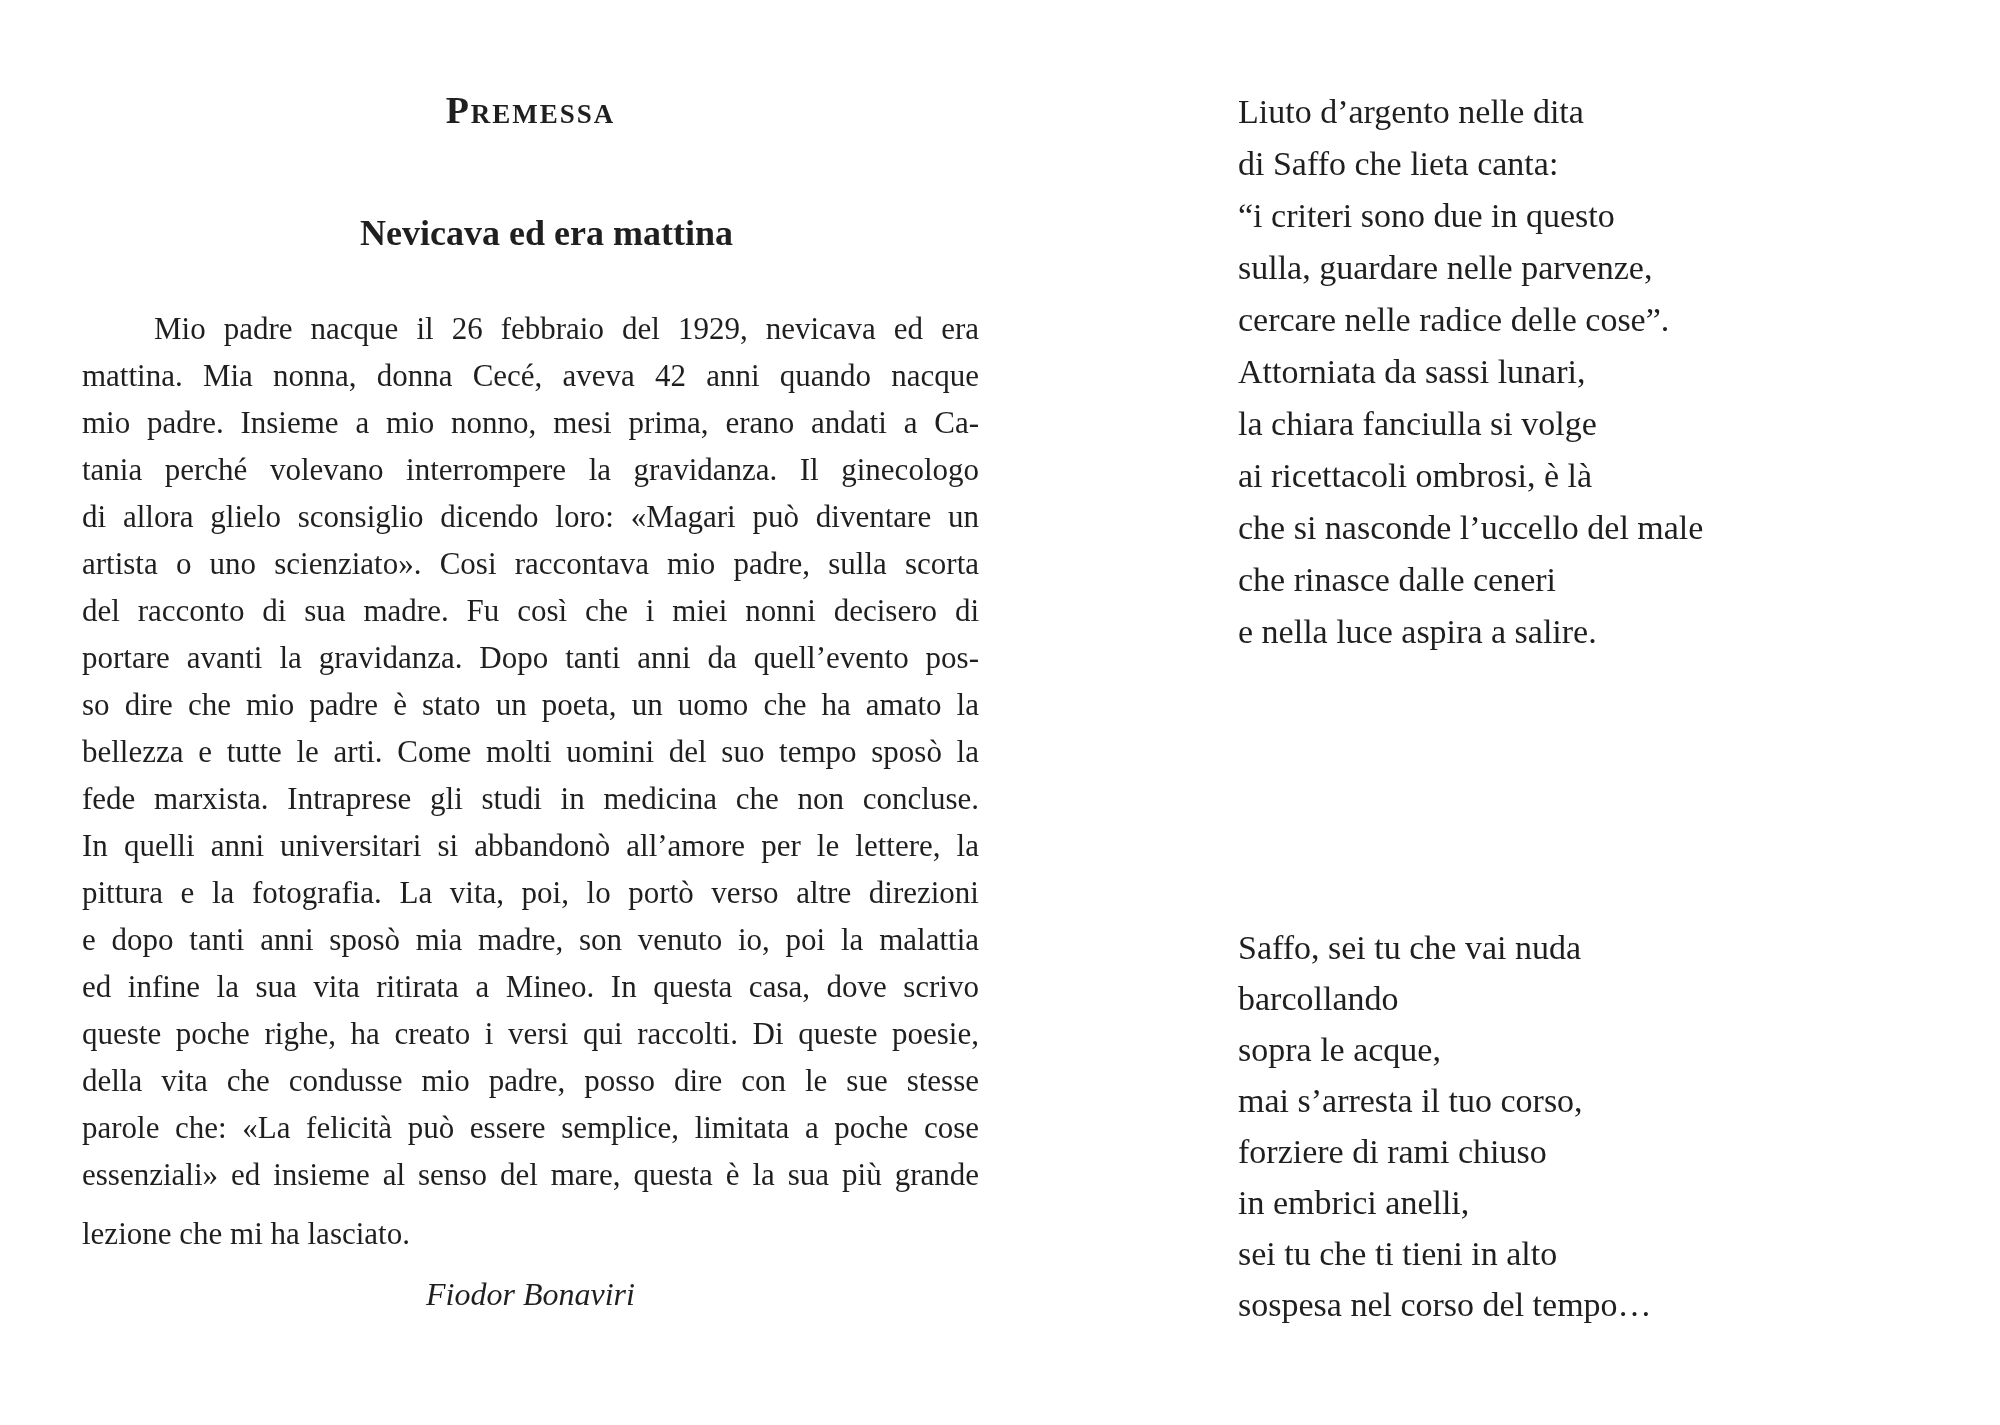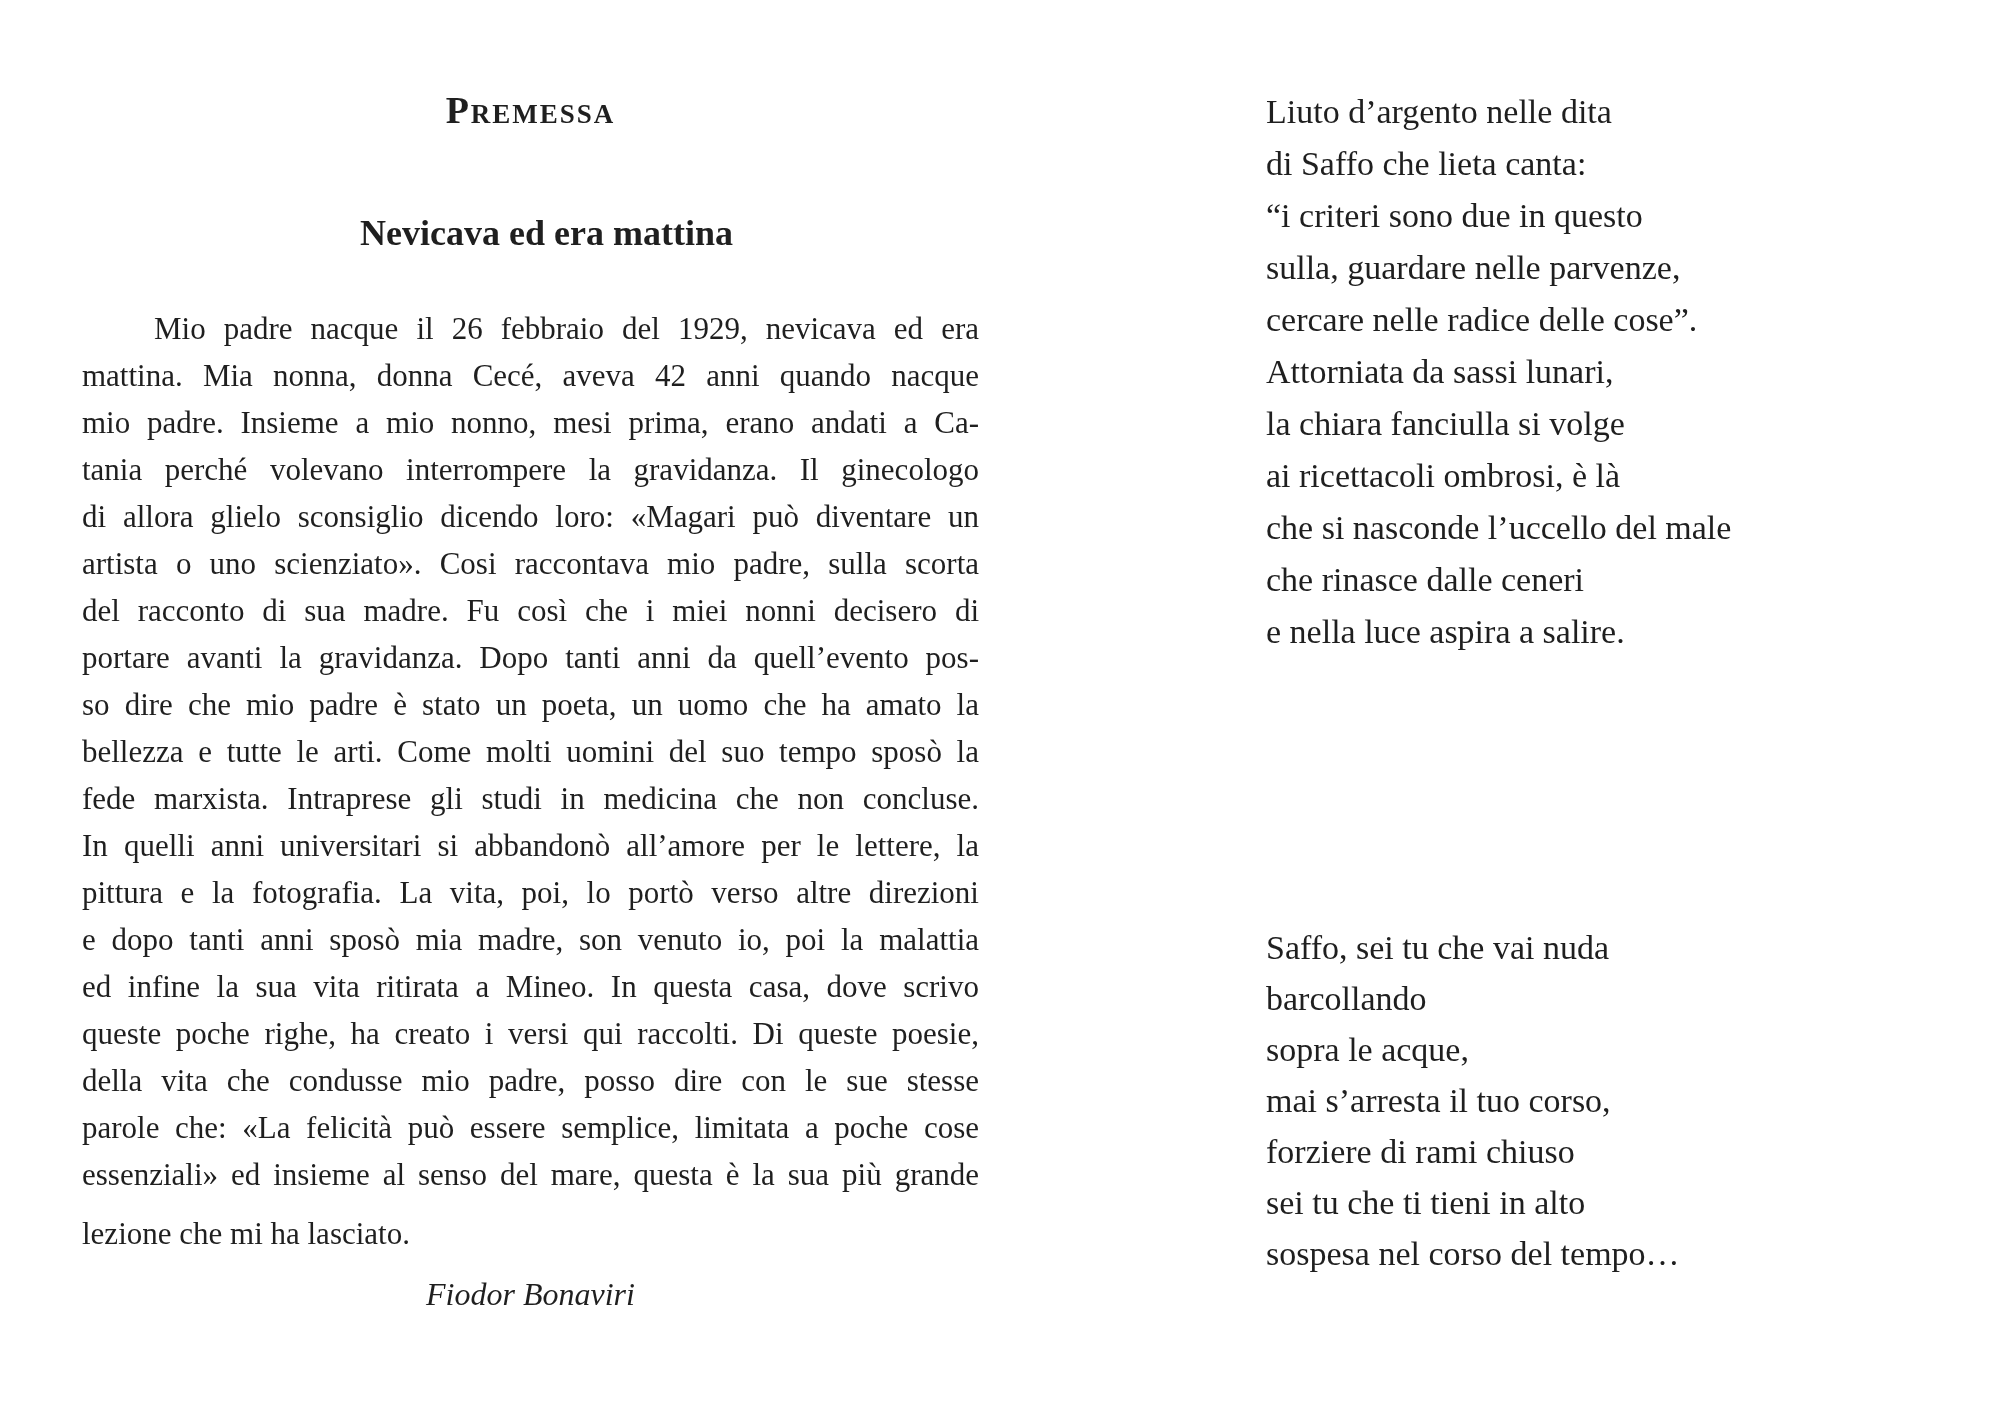--- a/index.html
+++ b/index.html
@@ -90,21 +90,20 @@
   .poem-one {
     top: 86px;
     line-height: 52px;
   }
   .poem-two {
     top: 922px;
     line-height: 51px;
   }
   .poem-line {
     white-space: pre;
-    margin-left: 28px;
   }
 </style>
 </head>
 <body>
 
 <div class="spread">
 
   <div class="left-page">
     <div class="section-title">Premessa</div>
 
@@ -150,18 +149,19 @@
         <div class="poem-line">che rinasce dalle ceneri</div>
         <div class="poem-line">e nella luce aspira a salire.</div>
       </div>
 
     <div class="poem poem-two">
         <div class="poem-line">Saffo, sei tu che vai nuda</div>
         <div class="poem-line">barcollando</div>
         <div class="poem-line">sopra le acque,</div>
         <div class="poem-line">mai s’arresta il tuo corso,</div>
         <div class="poem-line">forziere di rami chiuso</div>
+        <div class="poem-line">in embrici anelli,</div>
         <div class="poem-line">sei tu che ti tieni in alto</div>
         <div class="poem-line">sospesa nel corso del tempo…</div>
       </div>
   </div>
 
 </div>
 
 </body></html>

